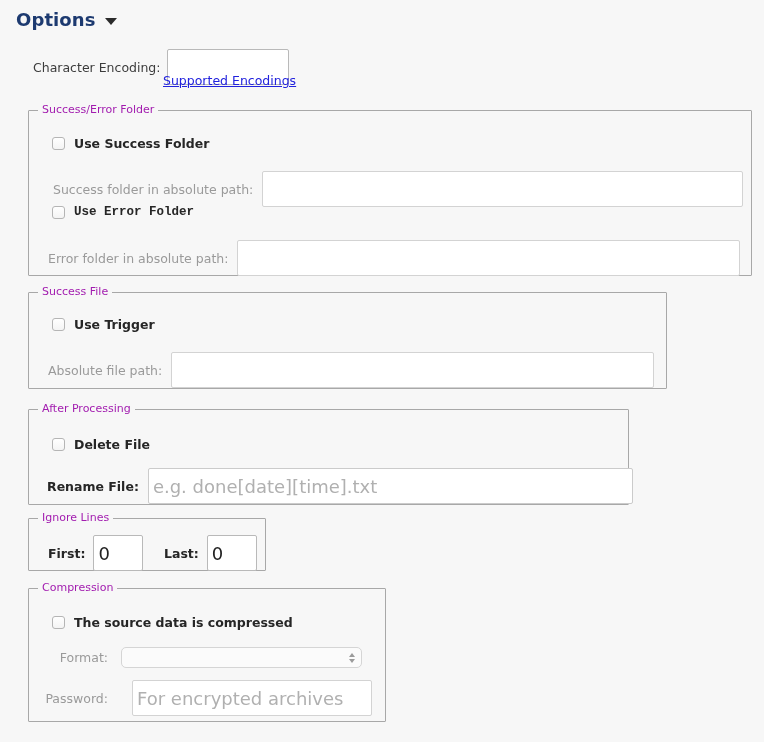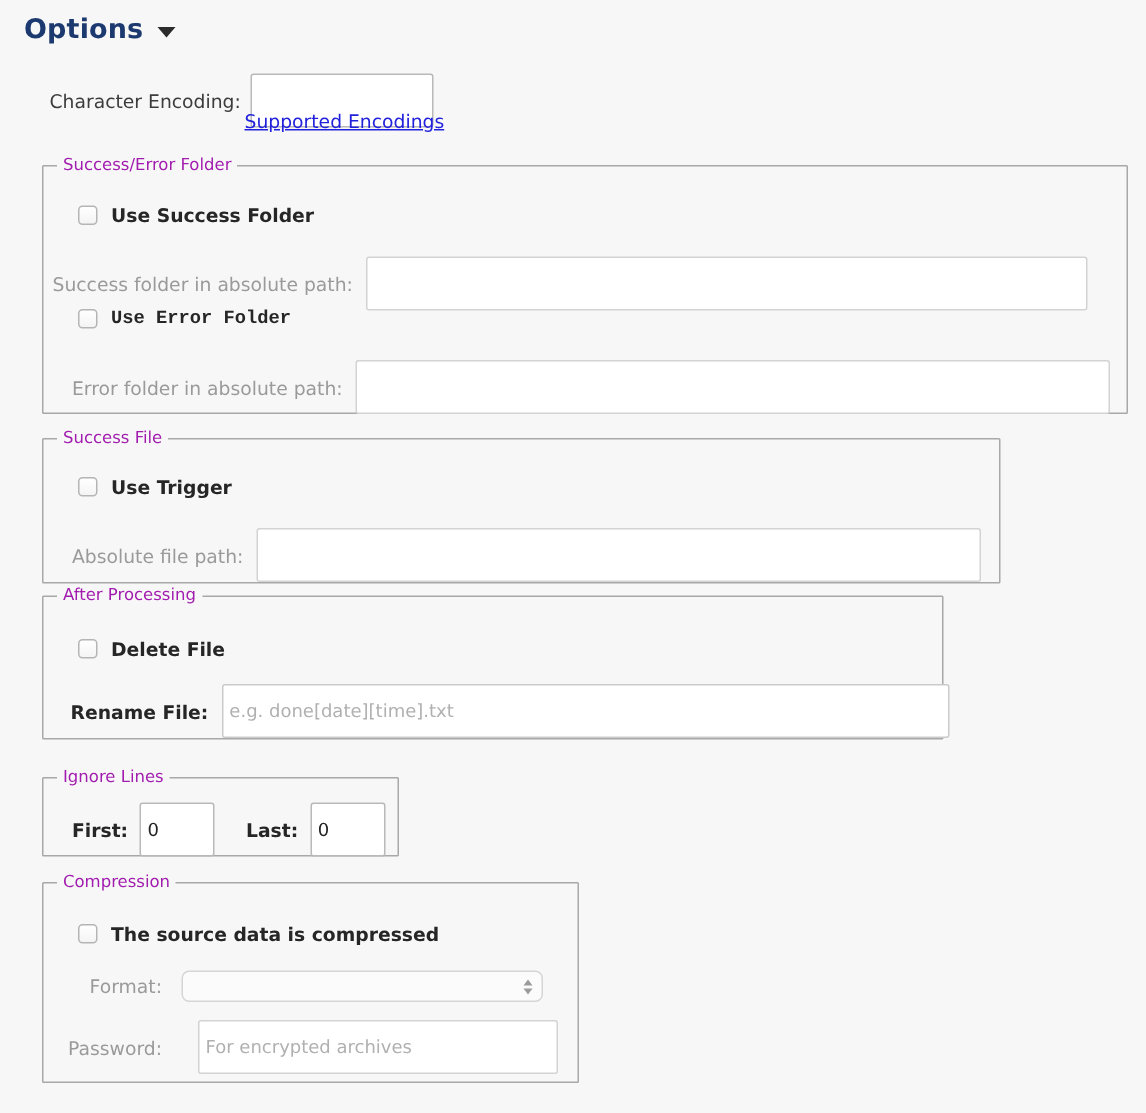--- a/index.html
+++ b/index.html
@@ -56,21 +56,21 @@
   .lbl.bold { font-weight: bold; color: #262626; }
   .lbl.dim  { color: #9a9a9a; font-weight: normal; }
 
   input.tf {
     box-sizing: border-box;
     height: 36px;
     border: 1px solid #b9b9b9;
     background: #ffffff;
     border-radius: 2px;
     font-family: "DejaVu Sans", "Liberation Sans", sans-serif;
-    font-size: 12px;
+    font-size: 18px;
     color: #222;
     padding: 0 4px;
     outline: none;
   }
   input.tf.dis {
     border-color: #d3d3d3;
     background: #ffffff;
     color: #9a9a9a;
   }
   input.tf::placeholder { color: #b0b0b0; }
@@ -162,21 +162,21 @@
 </div>
 
 <div class="fs" style="left:28px; top:110px; width:724px; height:166px;">
   <span class="legend">Success/Error Folder</span>
 
   <div class="cb-row" style="position:absolute; left:23px; top:25px;">
     <span class="cb"></span>
     <span class="lbl bold">Use Success Folder</span>
   </div>
 
-  <div class="row" style="left:6px; top:60px;">
+  <div class="row" style="left:24px; top:60px;">
     <span class="lbl dim">Success folder in absolute path:</span>
     <input class="tf dis" style="width: 481px; margin-left: 9px;" type="text" value="">
   </div>
 
   <div class="cb-row" style="position:absolute; left:23px; top:94px;font-family:Liberation Mono, monospace;">
     <span class="cb"></span>
     <span class="lbl bold">Use Error Folder</span>
   </div>
 
   <div class="row" style="left:19px; top:129px;">
@@ -192,21 +192,21 @@
     <span class="cb"></span>
     <span class="lbl bold">Use Trigger</span>
   </div>
 
   <div class="row" style="left:19px; top:59px;">
     <span class="lbl dim">Absolute file path:</span>
     <input class="tf dis" style="width: 483px; margin-left: 9px;" type="text" value="">
   </div>
 </div>
 
-<div class="fs" style="left:28px; top:397px; width:601px; height:96px;">
+<div class="fs" style="left:28px; top:409px; width:601px; height:96px;">
   <span class="legend">After Processing</span>
 
   <div class="cb-row" style="position:absolute; left:23px; top:27px;">
     <span class="cb"></span>
     <span class="lbl bold">Delete File</span>
   </div>
 
   <div class="row" style="left:18px; top:58px;">
     <span class="lbl bold">Rename File:</span>
     <input class="tf" style="width: 485px; margin-left: 9px; border-color: rgb(203, 203, 203);" type="text" placeholder="e.g. done[date][time].txt">

